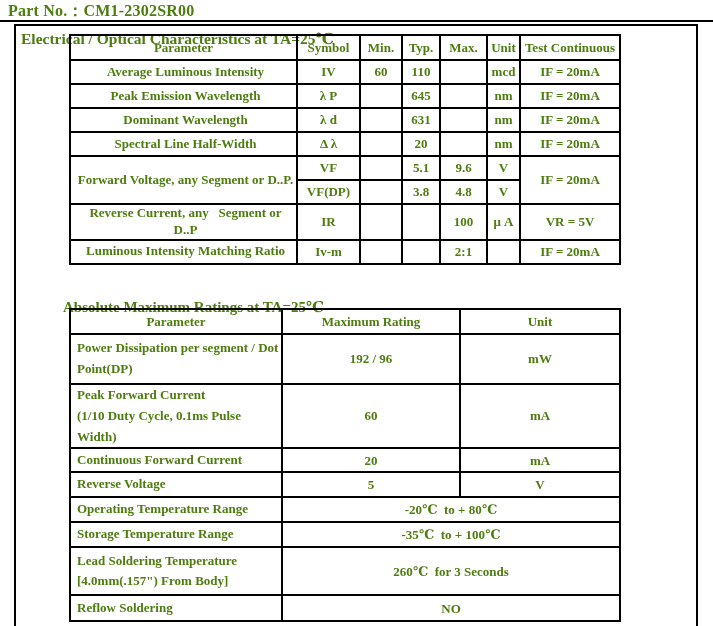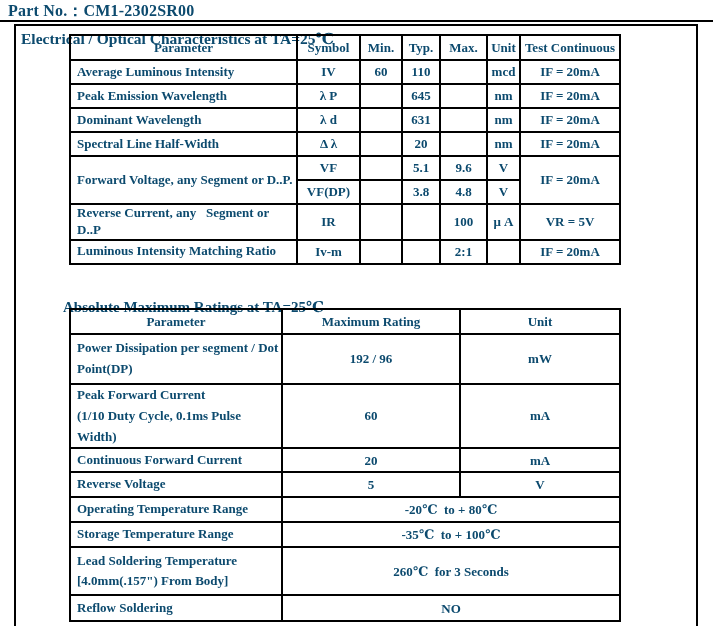--- a/index.html
+++ b/index.html
@@ -3,21 +3,21 @@
 <meta charset="utf-8">
 <style>
   html,body{margin:0;padding:0;background:#fff;}
   .page{
     position:relative;
     width:713px;height:626px;
     background:#fff;
     overflow:hidden;
     font-family:"Liberation Serif","DejaVu Serif",serif;
     font-weight:bold;
-    color:#0c4a6e;
+    color:#4d7c0f;
   }
   .part-no{
     position:absolute;left:8px;top:1px;
     font-size:16px;letter-spacing:.2px;
     white-space:pre;
   }
   .top-rule{
     position:absolute;left:0;top:20px;width:713px;height:2px;background:#000;
   }
   .outer-box{
@@ -49,21 +49,21 @@
     vertical-align:middle;
     white-space:pre-wrap;
     overflow:hidden;
     line-height:1.35;
   }
   td.param{
     text-align:left;
     padding-left:6px;
     line-height:1.6;
   }
-  #tbl-electrical td.param{line-height:1.3;}
+  #tbl-electrical td.param{line-height:1.3;text-align:center;}
 </style>
 </head>
 <body>
 
 <div class="page">
 
   <div class="part-no">Part No.：CM1-2302SR00</div>
   <div class="top-rule"></div>
 
   <div class="outer-box">

